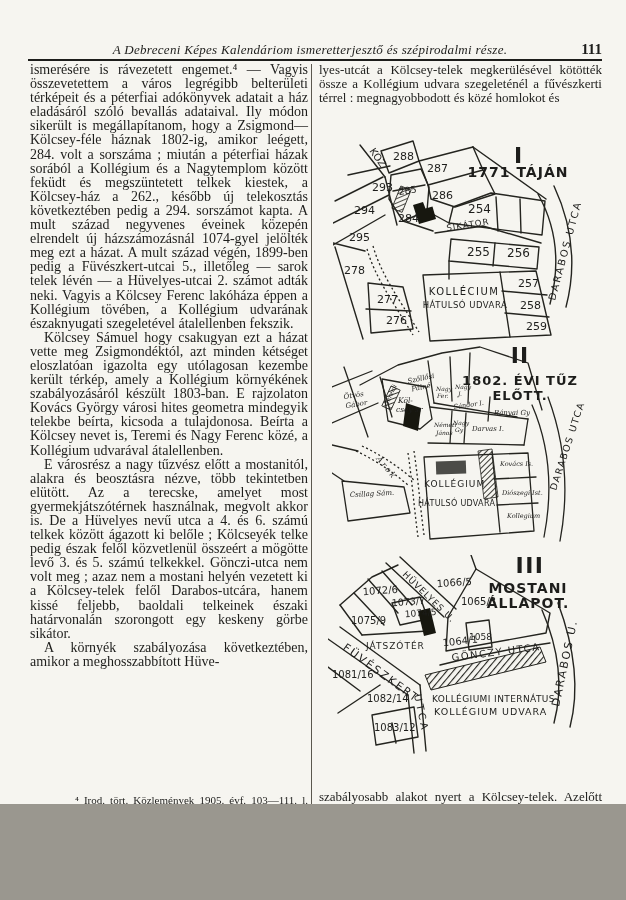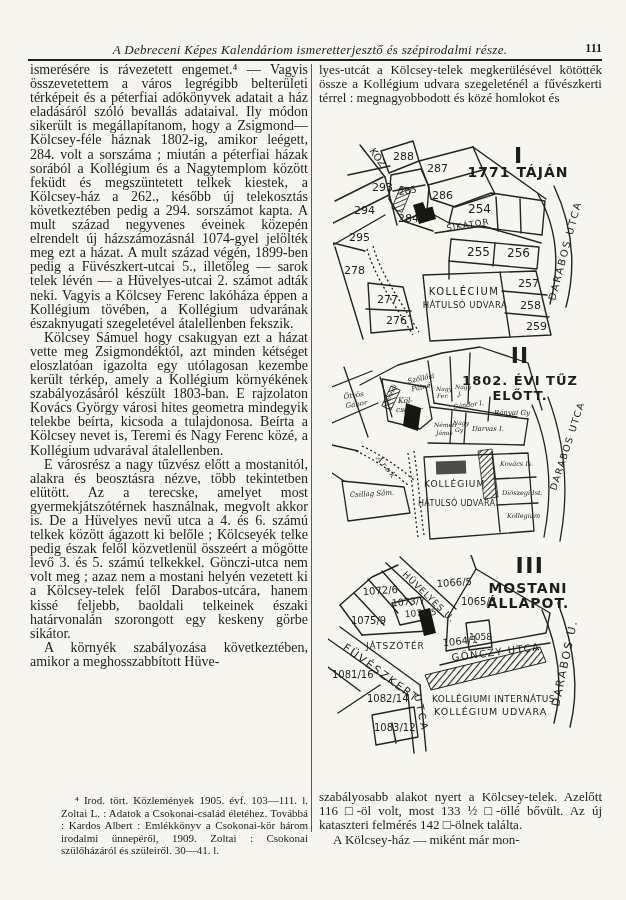--- a/index.html
+++ b/index.html
@@ -1,21 +1,21 @@
 <!DOCTYPE html>
 <html><head>
 <meta charset="utf-8">
 <style>
   html,body{margin:0;padding:0;background:#9a978f;}
-  .page{position:relative;width:626px;height:900px;margin:0 auto;background:#f6f5f0;
+  .page{position:relative;width:626px;height:804px;margin:0 auto;background:#f6f5f0;
         color:#1d1d1b;font-family:"Liberation Serif",serif;overflow:hidden;}
   
   .hdr-title{position:absolute;top:42px;left:60px;width:500px;text-align:center;
              font-style:italic;font-size:13px;letter-spacing:.3px;white-space:nowrap;}
-  .hdr-num{position:absolute;top:41px;right:24px;font-weight:bold;font-size:12px;text-align:right;}
+  .hdr-num{position:absolute;top:41px;right:24px;font-weight:bold;font-size:15px;text-align:right;}
   .hdr-rule{position:absolute;top:59px;left:28px;width:574px;border-top:2px solid #1d1d1b;}
   .col-divider{position:absolute;left:311px;top:64px;height:768px;border-left:1px solid #5b584f;}
   
   .col-left{position:absolute;left:30px;top:63px;width:278px;font-size:14px;
             line-height:14.1px;text-align:justify;}
   .col-left p,.col-right-top p,.col-right-bottom p,.footnote p{margin:0;}
   .indent{text-indent:14px;}
   .footnote{position:absolute;left:30px;top:794px;width:278px;font-size:11px;
             line-height:12.6px;text-align:justify;}
   .footnote p{text-indent:14px;margin-left:31px;}

